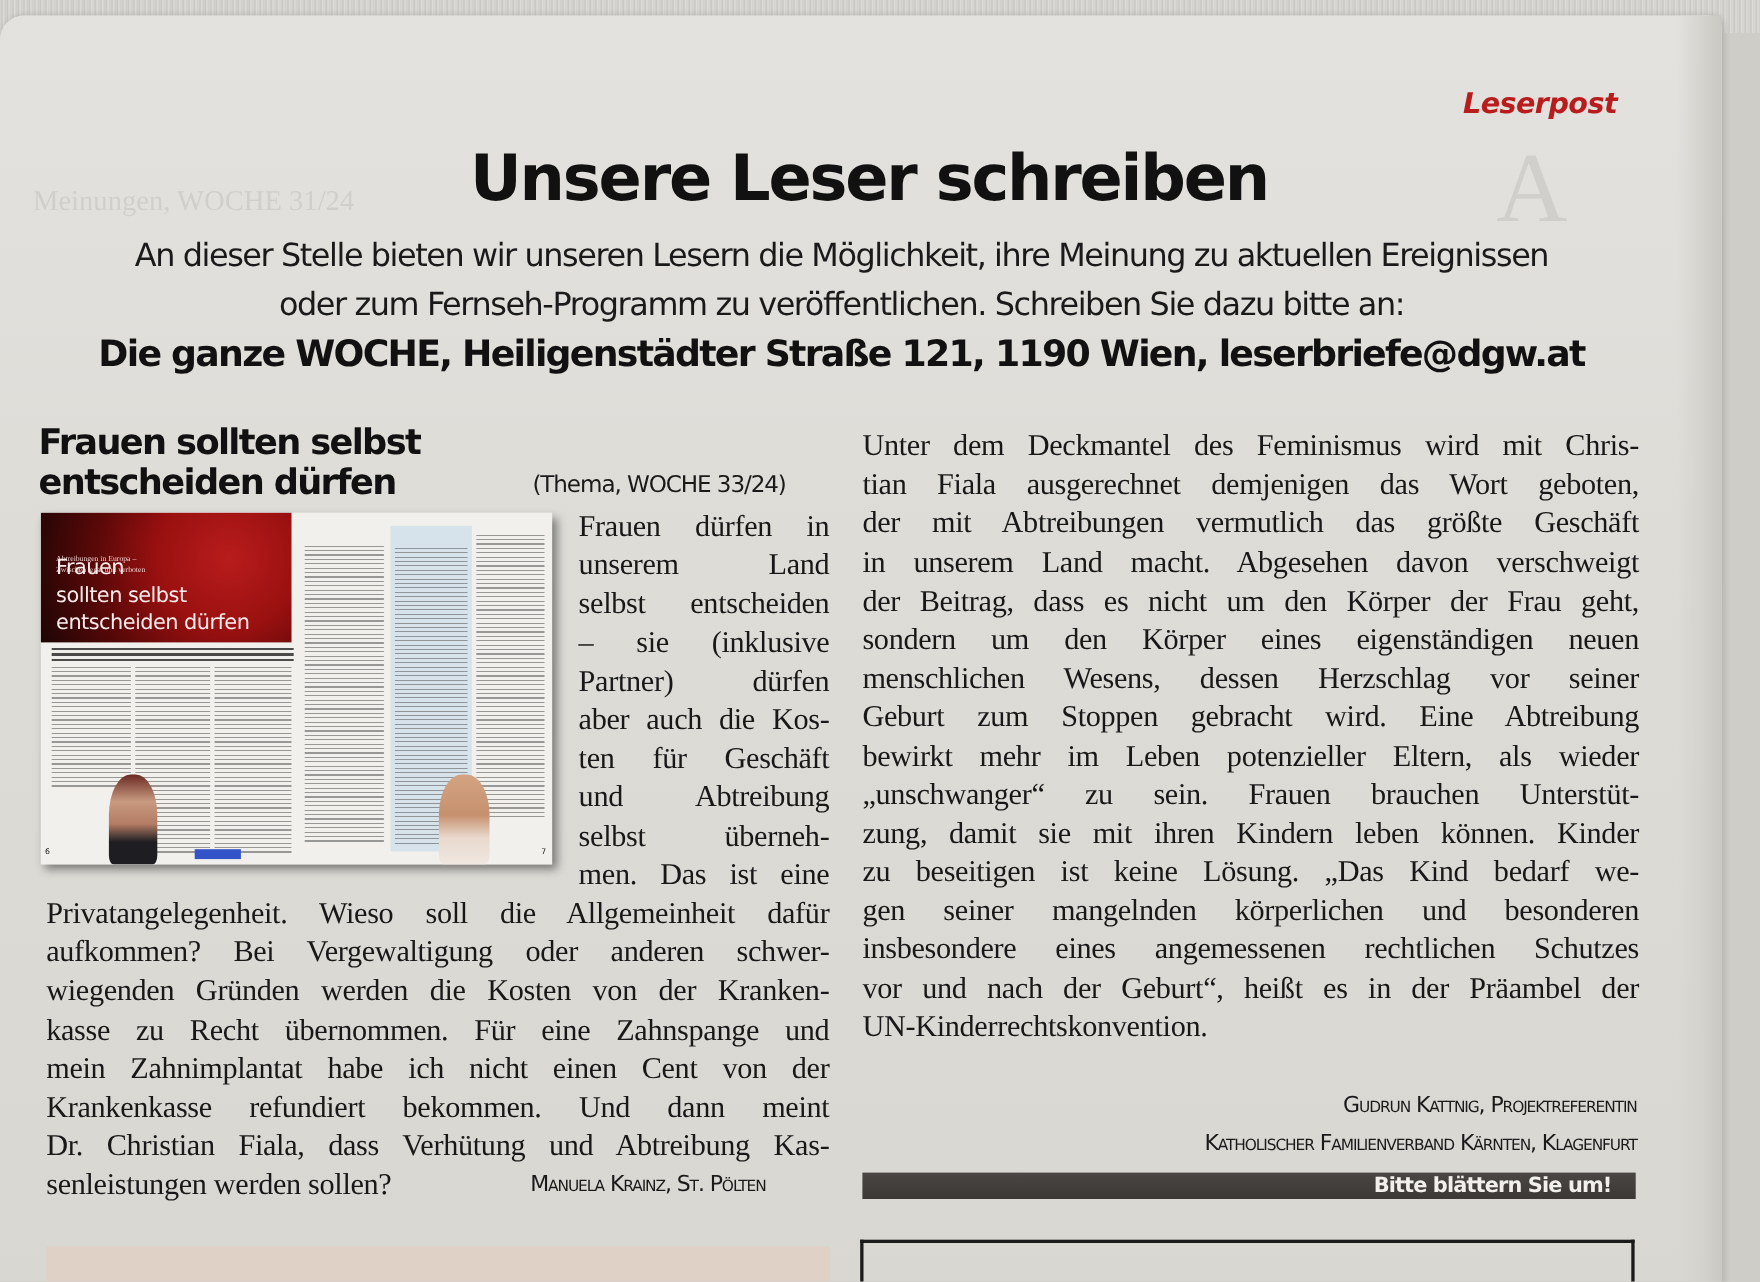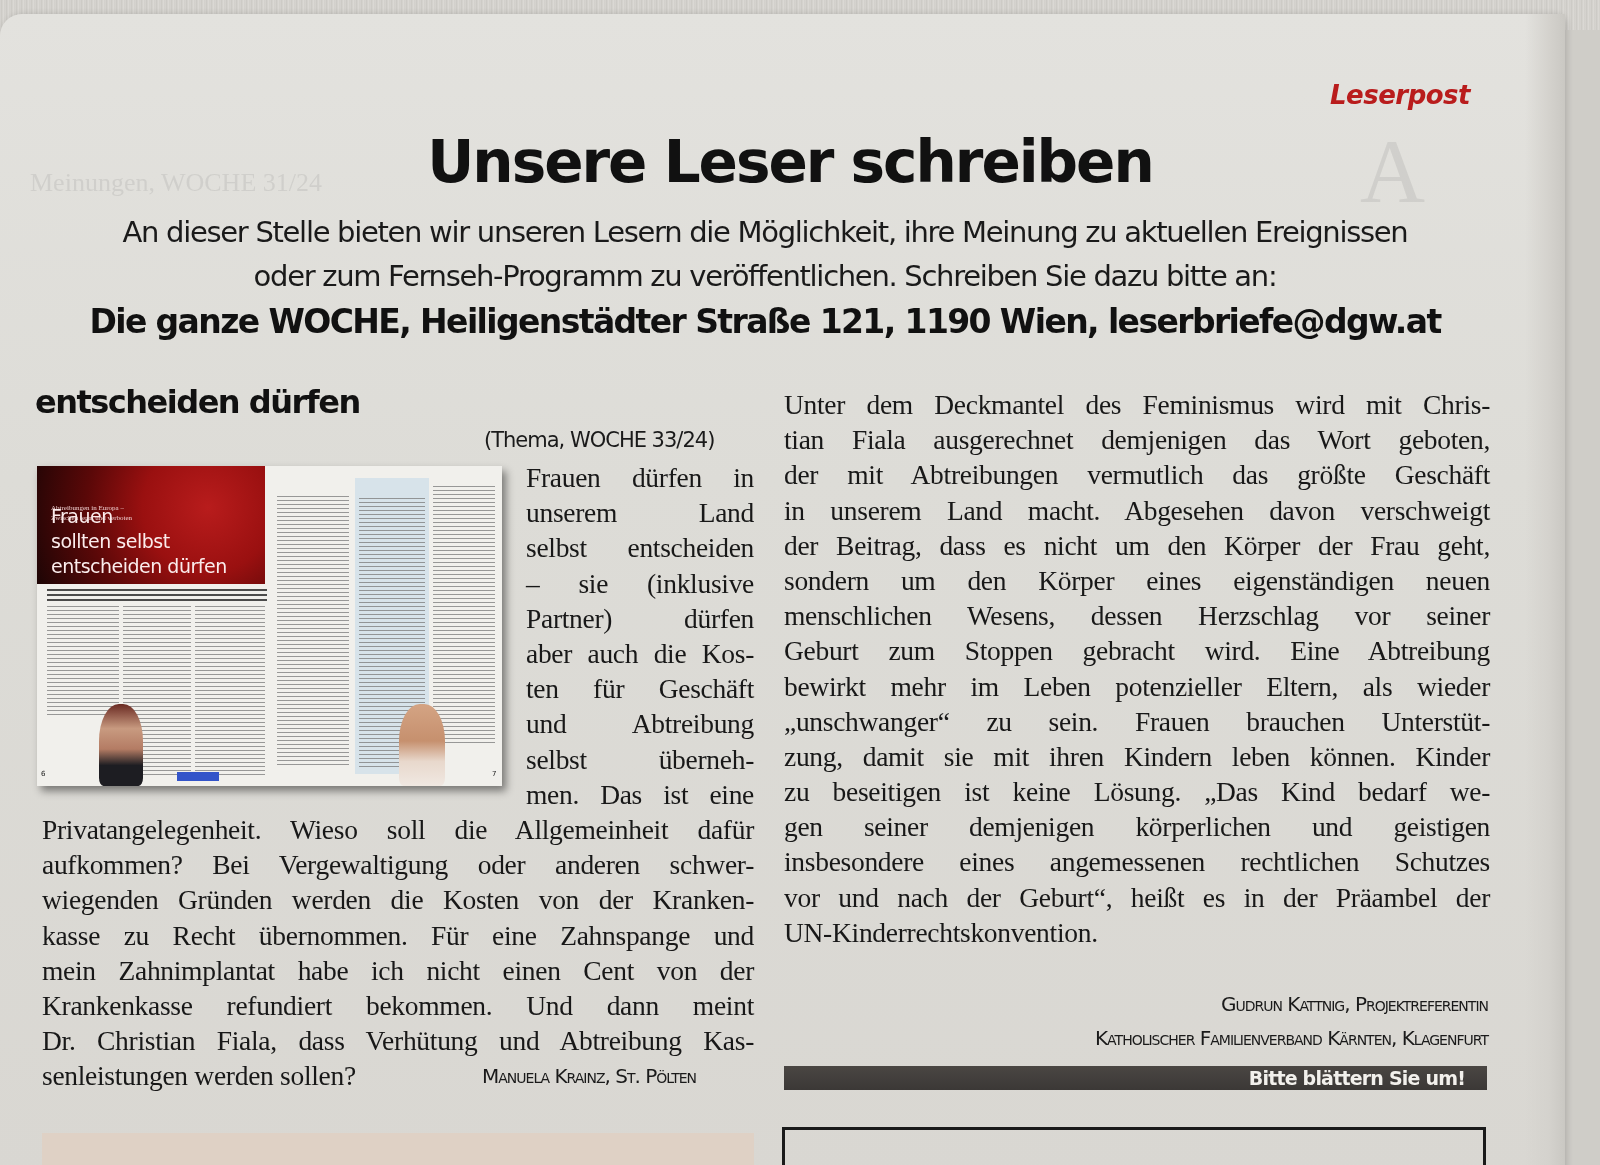--- a/index.html
+++ b/index.html
@@ -250,20 +250,21 @@
 <div class="main-title">Unsere Leser schreiben</div>
 
 <div class="intro">
   <div>An dieser Stelle bieten wir unseren Lesern die Möglichkeit, ihre Meinung zu aktuellen Ereignissen</div>
   <div>oder zum Fernseh-Programm zu veröffentlichen. Schreiben Sie dazu bitte an:</div>
 </div>
 
 <div class="address">Die ganze WOCHE, Heiligenstädter Straße 121, 1190 Wien, leserbriefe@dgw.at</div>
 
 <div class="letter-headline">
+  <div>Frauen sollten selbst</div>
   <div>entscheiden dürfen</div>
 </div>
 
 <div class="topic-ref">(Thema, WOCHE 33/24)</div>
 
 <div class="clipping">
   <div class="clip-hero">
     <div class="kicker">
       <div>Abtreibungen in Europa –</div>
       <div>Zwischen legal und verboten</div>
@@ -323,21 +324,21 @@
   <span class="line">der mit Abtreibungen vermutlich das größte Geschäft</span>
   <span class="line">in unserem Land macht. Abgesehen davon verschweigt</span>
   <span class="line">der Beitrag, dass es nicht um den Körper der Frau geht,</span>
   <span class="line">sondern um den Körper eines eigenständigen neuen</span>
   <span class="line">menschlichen Wesens, dessen Herzschlag vor seiner</span>
   <span class="line">Geburt zum Stoppen gebracht wird. Eine Abtreibung</span>
   <span class="line">bewirkt mehr im Leben potenzieller Eltern, als wieder</span>
   <span class="line">„unschwanger“ zu sein. Frauen brauchen Unterstüt-</span>
   <span class="line">zung, damit sie mit ihren Kindern leben können. Kinder</span>
   <span class="line">zu beseitigen ist keine Lösung. „Das Kind bedarf we-</span>
-  <span class="line">gen seiner demjenigen körperlichen und geistigen</span>
+  <span class="line">gen seiner mangelnden körperlichen und besonderen</span>
   <span class="line">insbesondere eines angemessenen rechtlichen Schutzes</span>
   <span class="line">vor und nach der Geburt“, heißt es in der Präambel der</span>
   <span class="line last">UN-Kinderrechtskonvention.</span>
 </div>
 
 <div class="signature sig-right-1">Gudrun Kattnig, Projektreferentin</div>
 <div class="signature sig-right-2">Katholischer Familienverband Kärnten, Klagenfurt</div>
 
 <div class="turn-bar">Bitte blättern Sie um!</div>
 

